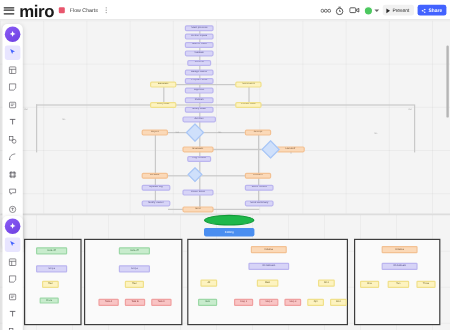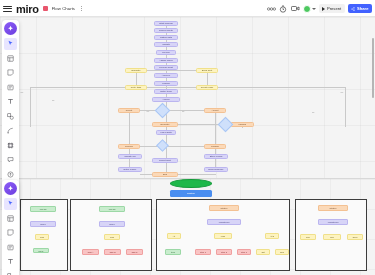--- a/index.html
+++ b/index.html
@@ -9,21 +9,21 @@
   #app { position:relative; width:375px; height:275px; background:#efefef; }
 
   
   .topbar { position:absolute; left:0; top:0; width:375px; height:17px;
     background:#ffffff; border-bottom:1px solid #e4e4e4; z-index:40; }
   .tb-left { position:absolute; left:3px; top:0; height:17px; display:flex;
     align-items:center; gap:4px; }
   .hamb { width:9px; height:9px; display:flex; flex-direction:column;
     justify-content:center; gap:1.5px; cursor:pointer; }
   .hamb i { display:block; height:1px; background:#2b2b2b; border-radius:1px; }
-  .miro-logo { font-size:11px; font-weight:700; color:#1a1a1a;
+  .miro-logo { font-size:14px; font-weight:700; color:#1a1a1a;
     letter-spacing:-0.3px; }
   .board-chip { width:5px; height:5px; border-radius:1px; background:#e8566d; }
   .board-title { font-size:4.4px; color:#3b3b3b; white-space:nowrap; }
   .dots-v { display:flex; flex-direction:column; gap:1px; cursor:pointer;
     padding:0 2px; }
   .dots-v i { width:1.2px; height:1.2px; border-radius:50%; background:#8a8a8a; }
 
   .tb-right { position:absolute; right:3px; top:0; height:17px; display:flex;
     align-items:center; gap:3px; }
   .tb-ico { width:9px; height:9px; display:flex; align-items:center;

